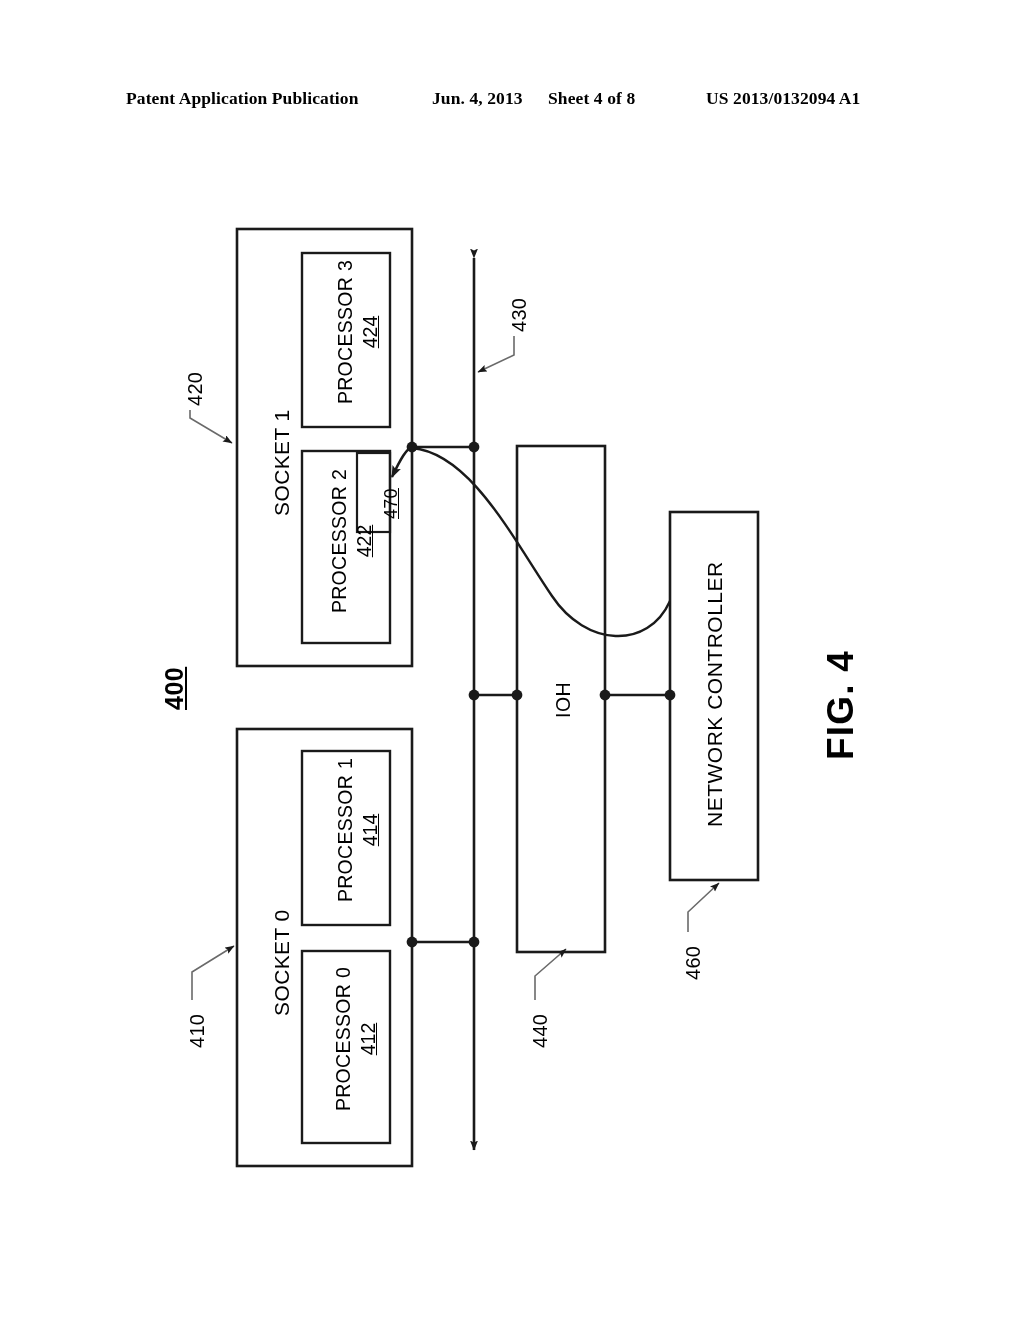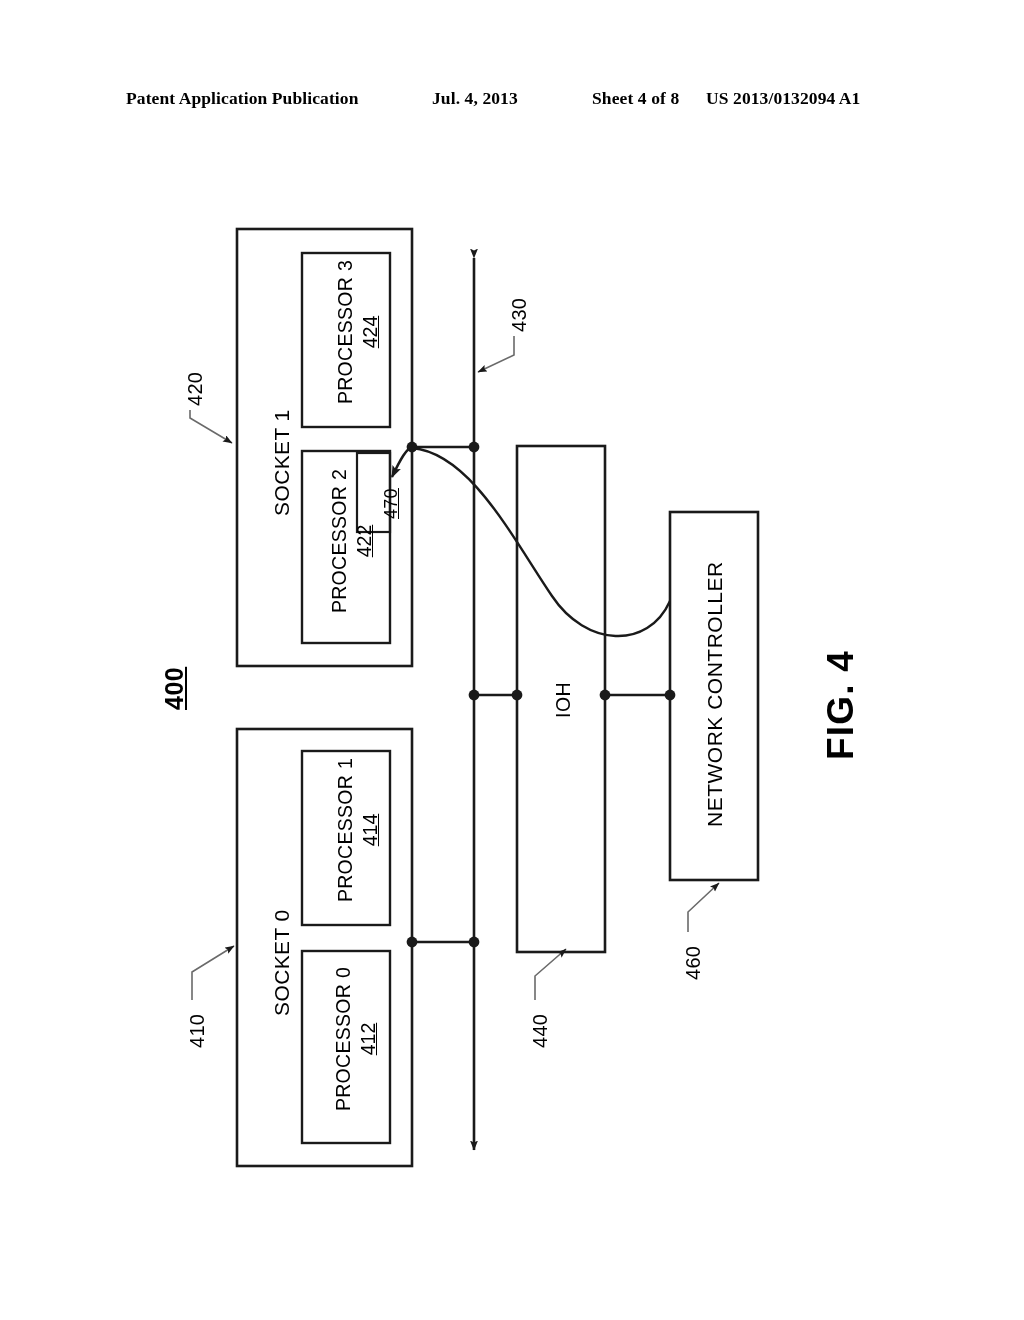--- a/index.html
+++ b/index.html
@@ -25,21 +25,21 @@
     height: 28px;
     font-family: "Liberation Serif", serif;
     font-weight: bold;
     font-size: 17.5px;
     letter-spacing: 0.1px;
     white-space: nowrap;
   }
   #page-header .hdr-cell { position: absolute; top: 0; }
   #hdr-pub   { left: 126px; }
   #hdr-date  { left: 432px; }
-  #hdr-sheet { left: 548px; margin-left: 44px; }
+  #hdr-sheet { left: 548px; }
   #hdr-num   { left: 706px; }
 
   
   #diagram {
     position: absolute;
     top: 0; left: 0;
     width: 1024px;
     height: 1320px;
   }
   #diagram svg { display: block; }
@@ -80,21 +80,21 @@
     white-space: nowrap;
   }
   .proc-stack .line1 { display: block; font-size: 19.5px; letter-spacing: 0.3px; }
   .proc-stack .line2 { display: block; font-size: 19.5px; text-decoration: underline; margin-top: 2px; }
 </style>
 </head>
 <body>
 
 <div id="page-header">
   <span class="hdr-cell" id="hdr-pub">Patent Application Publication</span>
-  <span class="hdr-cell" id="hdr-date">Jul. 4, 2013</span>
+  <span class="hdr-cell" id="hdr-date">Jun. 4, 2013</span>
   <span class="hdr-cell" id="hdr-sheet">Sheet 4 of 8</span>
   <span class="hdr-cell" id="hdr-num">US 2013/0132094 A1</span>
 </div>
 
 <div id="diagram">
 
   <svg width="1024" height="1320" viewBox="0 0 1024 1320" xmlns="http://www.w3.org/2000/svg">
     <defs>
       <marker id="arrowFilled" markerWidth="12" markerHeight="12" refX="9.5" refY="4" orient="auto" markerUnits="userSpaceOnUse">
         <path d="M0,0 L10,4 L0,8 L2,4 Z" fill="#1a1a1a"></path>

